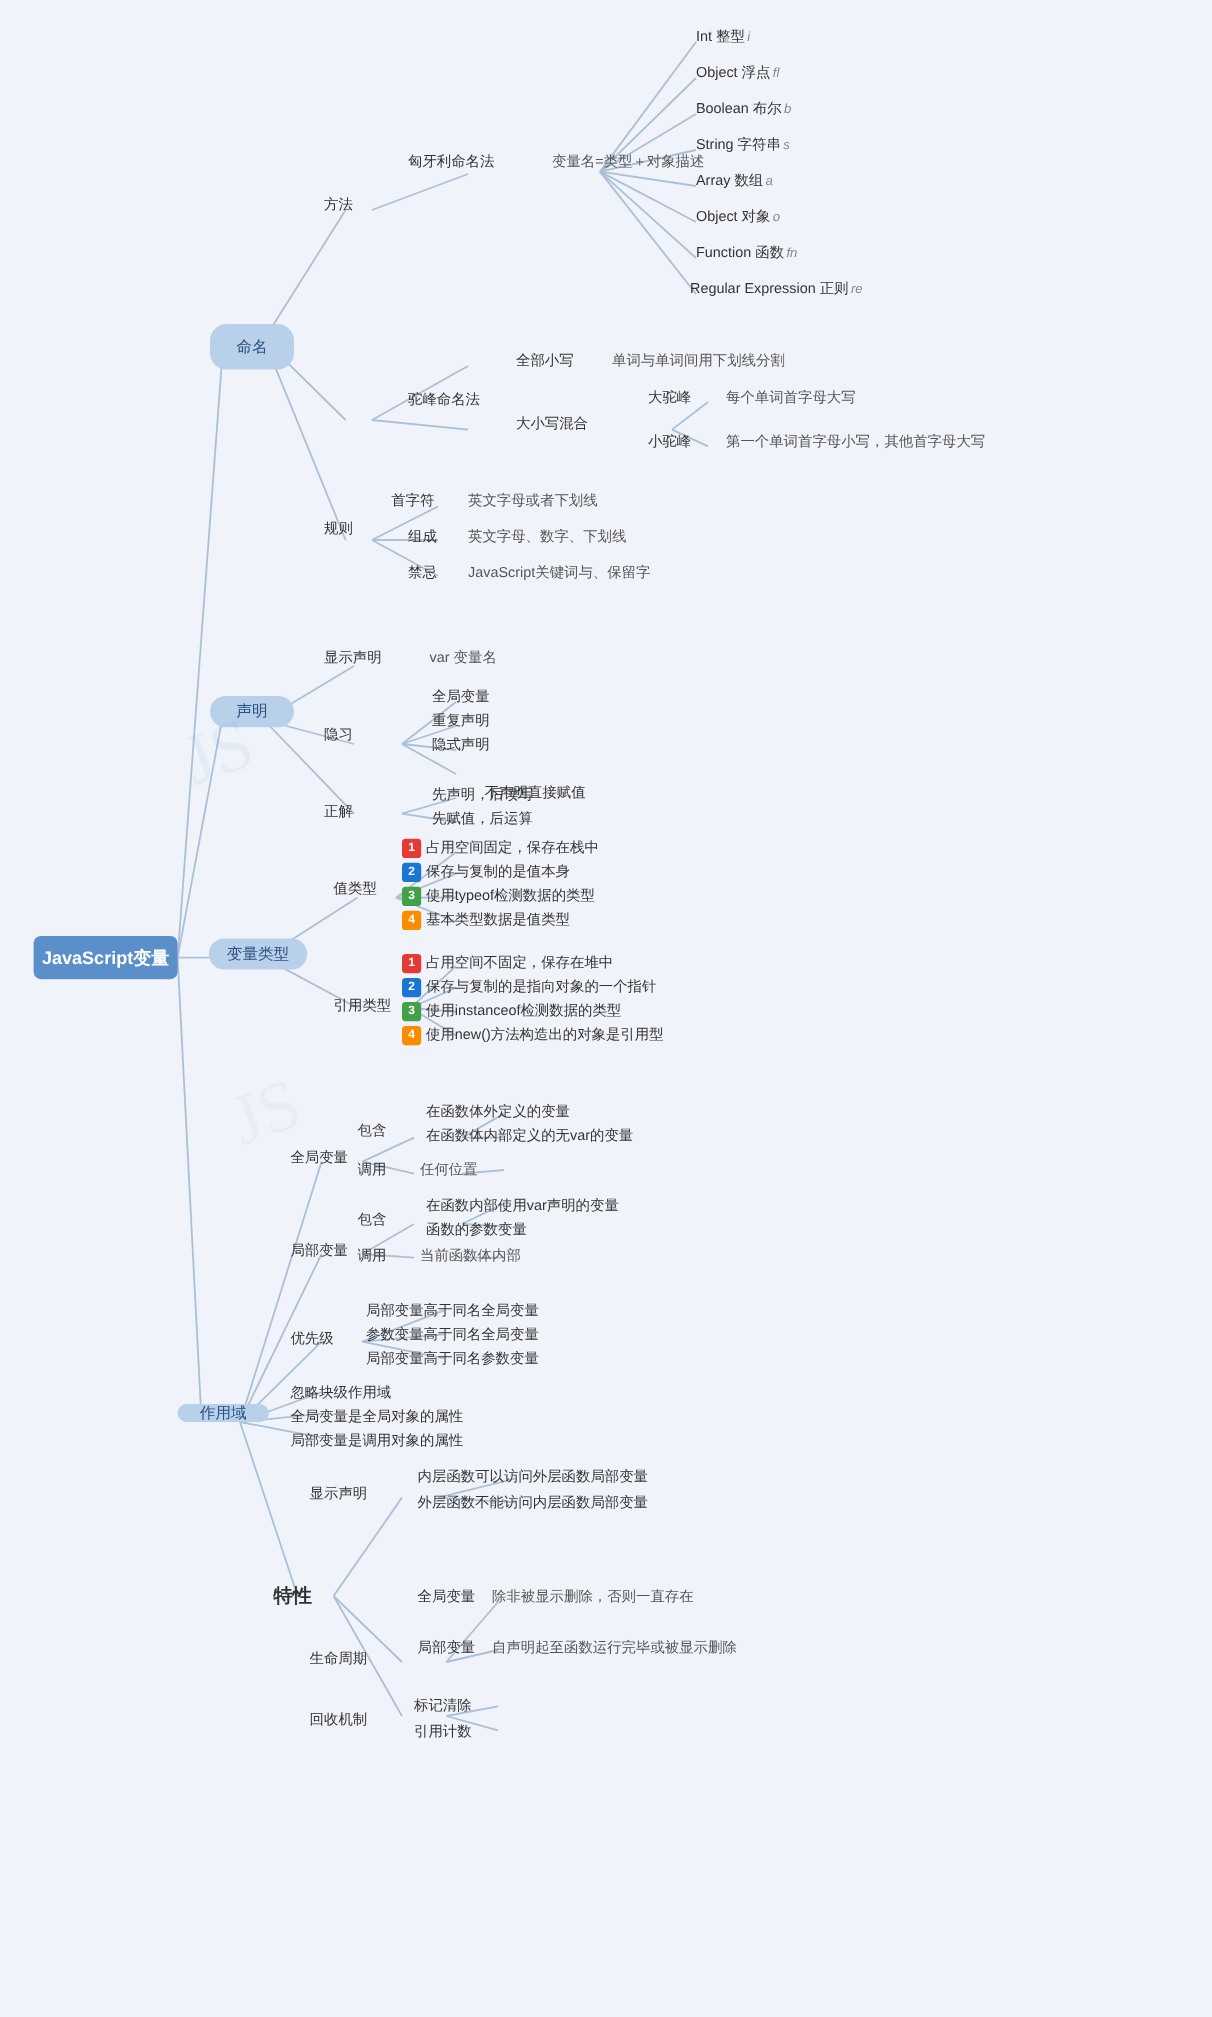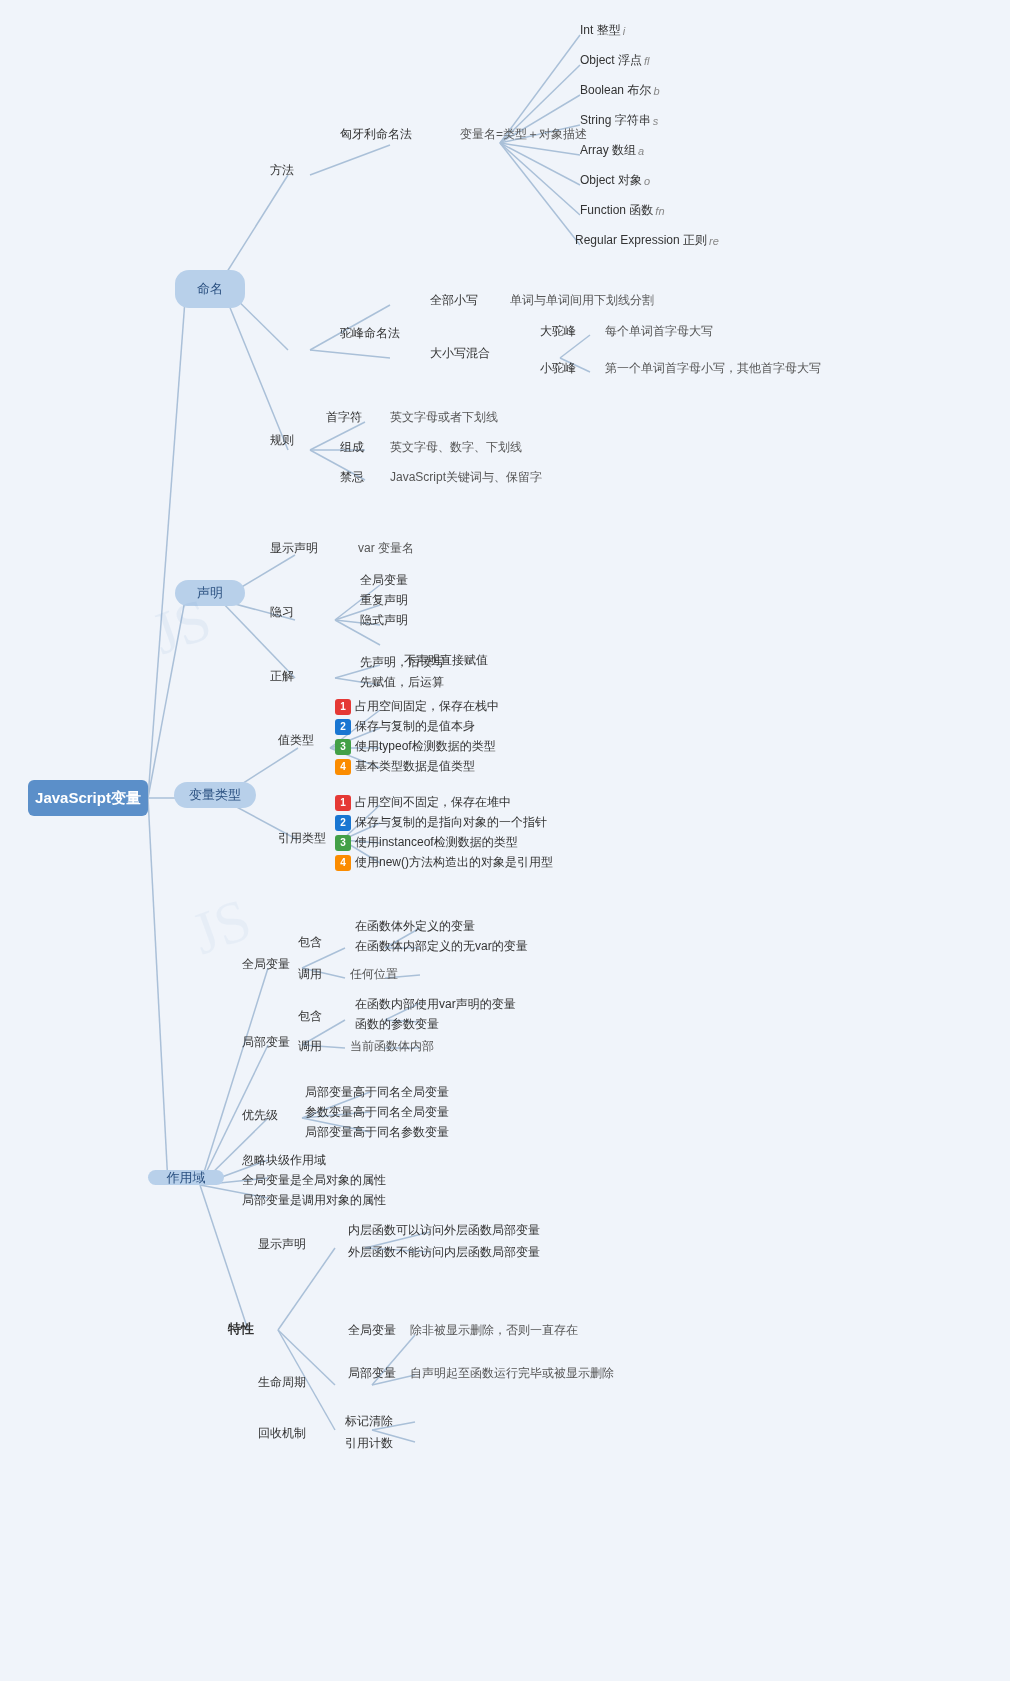--- a/index.html
+++ b/index.html
@@ -38,21 +38,21 @@
       padding: 4px 14px;
       font-size: 13px;
     }
     .node-text {
       color: #333;
       font-size: 12px;
       background: transparent;
     }
     .node-text-bold {
       color: #333;
-      font-size: 13px;
+      font-size: 16px;
       font-weight: bold;
       background: transparent;
     }
     .node-abbr {
       color: #888;
       font-size: 11px;
       font-style: italic;
       margin-left: 2px;
     }
     .badge {

